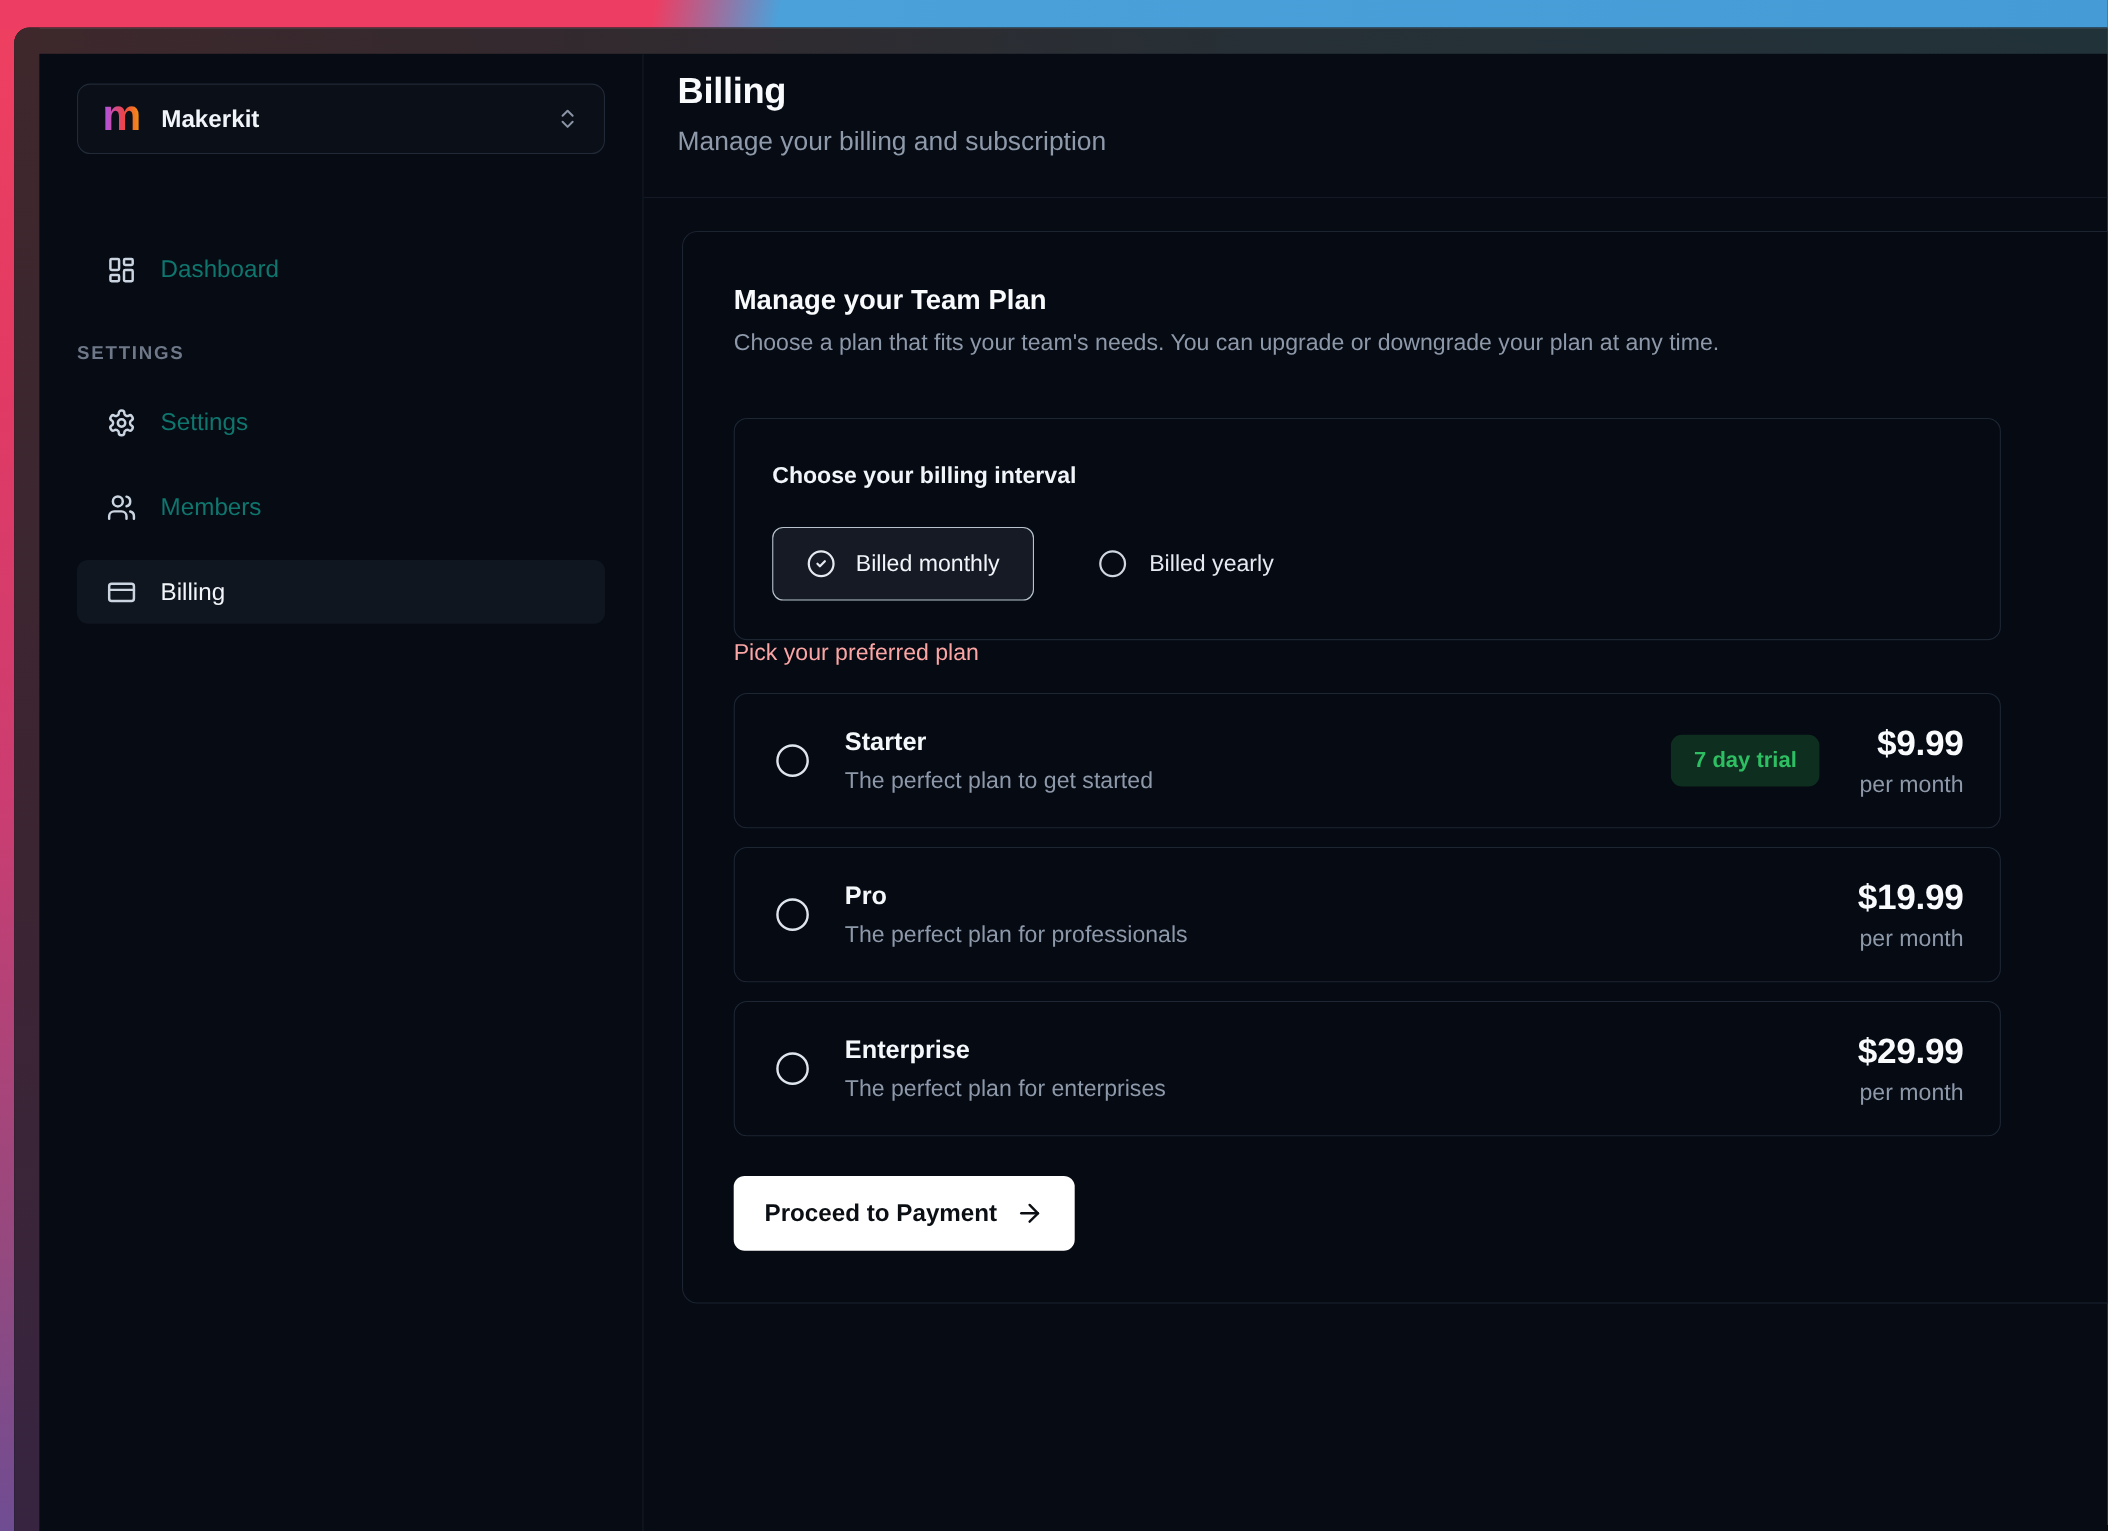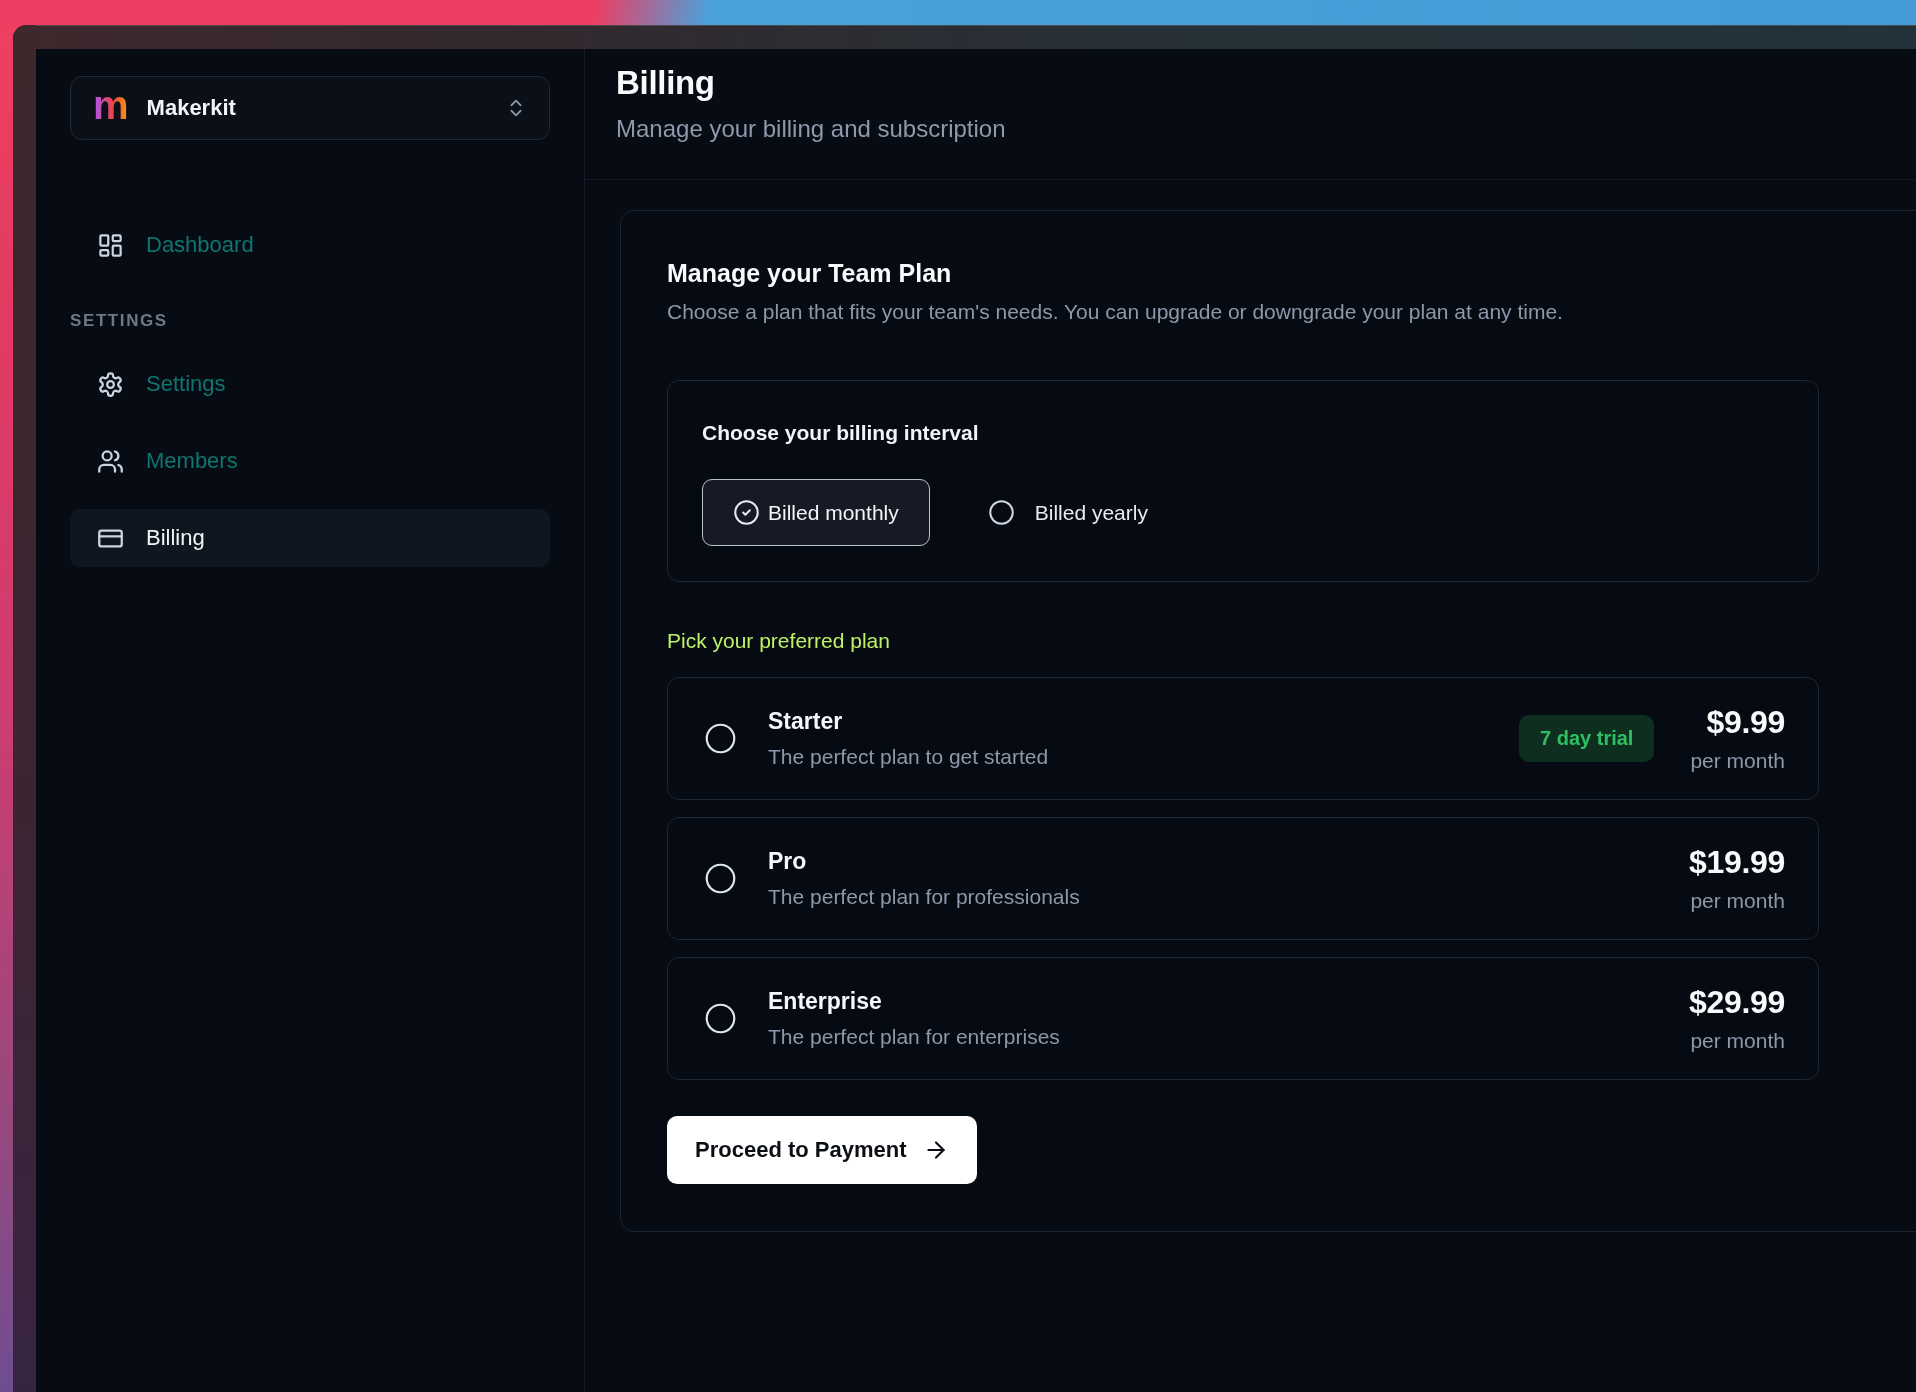--- a/index.html
+++ b/index.html
@@ -91,31 +91,31 @@
     width:1152px; margin-top:56px;
     border:1px solid #1e2633; border-radius:12px;
     padding:40px 34px 35px 34px;
   }
   .interval-label { font-size:21px; font-weight:600; color:#f1f5f9; }
   .interval-options { margin-top:34px; display:flex; align-items:center; gap:58px; }
   .opt-pill {
     height:67px; padding:0 30px;
     border:1.5px solid #b9c3cd; border-radius:10px;
     background:#151a24; cursor:pointer;
-    display:flex; align-items:center; gap:8px;
+    display:flex; align-items:center; gap:18px;
     color:#f1f5f9; font-size:21px; font-family:inherit;
   }
   .opt-pill .oi { color:#e6eaf0; display:flex; }
   .opt-plain {
     display:flex; align-items:center; gap:20px;
     font-size:21px; color:#e7ebf1; cursor:pointer;
     background:none; border:none; font-family:inherit;
   }
   .opt-plain .oi { color:#cfd6df; display:flex; }
-  .picker-label { margin-top:47px; font-size:21px; font-weight:500; color:#bef264; }
+  .picker-label { font-size:21px; font-weight:500; color:#fca5a5; }
   .plan-row {
     width:1152px; height:123px; margin-top:17px;
     border:1px solid #1e2633; border-radius:12px;
     display:flex; align-items:center;
     padding:0 33px 0 36px; cursor:pointer;
   }
   .plan-row.first { margin-top:24px; }
   .plan-radio { color:#dfe5ec; display:flex; }
   .plan-text { margin-left:31px; }
   .plan-name { font-size:23px; font-weight:700; color:#f5f8fb; }

